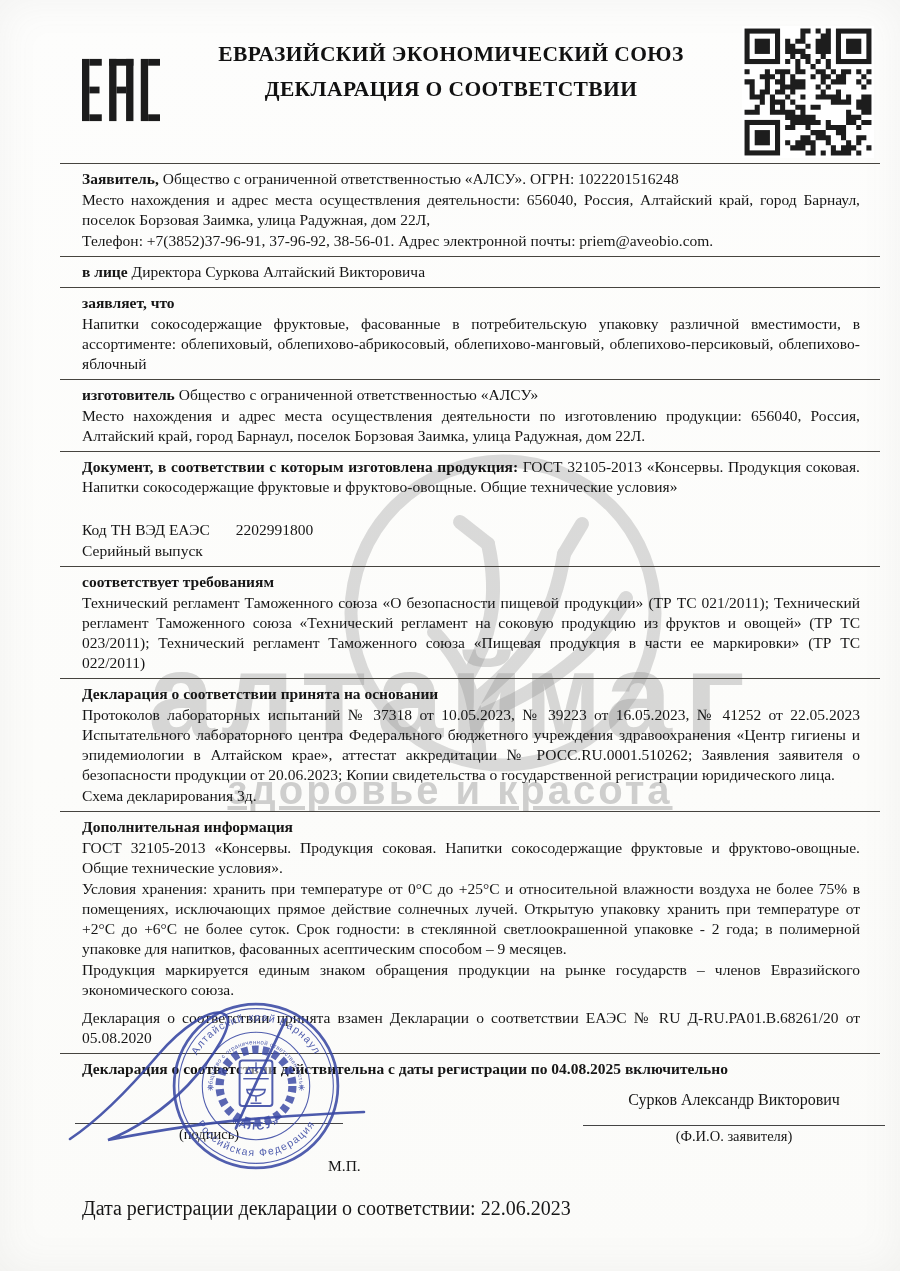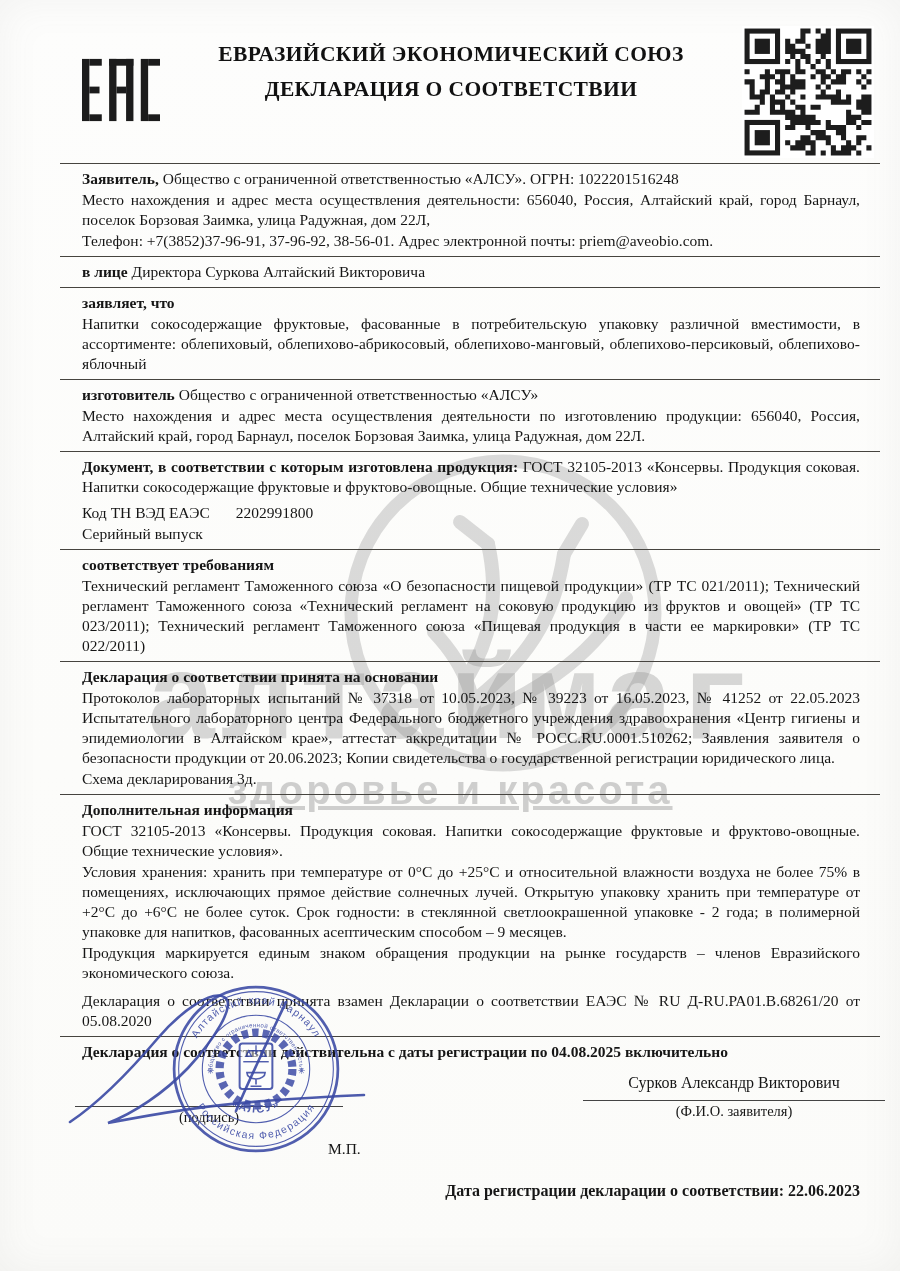--- a/index.html
+++ b/index.html
@@ -14,44 +14,44 @@
   .title-line{font-weight:bold;font-size:21.5px;letter-spacing:.4px;color:#111;}
   .title-line + .title-line{margin-top:10px;}
   .qr{flex:0 0 auto;margin:2px -14px 0 0;}
   
   .rule{height:0;border:0;border-top:1.7px solid #46443f;margin:5px -20px 5px -22px;}
   
   .para{margin:0;font-size:15.5px;line-height:20px;text-align:justify;position:relative;z-index:2;}
   .para b{font-weight:bold;}
   .tight{margin-top:1px;}
   .block-gap{margin-top:8px;}
-  .code-line{margin-top:6px;text-align:left;}
+  .code-line{margin-top:23px;text-align:left;}
   .code-line .code-val{margin-left:26px;}
   .bold-line{font-weight:bold;}
   
   .watermark{position:absolute;inset:0;z-index:1;pointer-events:none;}
   .wm-brand{position:absolute;left:0;right:0;top:636px;text-align:center;
             font-family:Liberation Mono, monospace;font-weight:bold;font-size:122px;
             letter-spacing:3px;color:rgba(140,140,140,.34);}
   .wm-tagline{position:absolute;left:0;right:0;top:768px;text-align:center;
             font-family:"Liberation Sans",sans-serif;font-weight:bold;font-size:40px;
             letter-spacing:3px;color:rgba(150,150,150,.45);text-decoration:underline;}
   .wm-tree{position:absolute;left:338px;top:448px;opacity:.42;}
   
   .sig-area{position:relative;height:96px;margin-top:10px;z-index:2;}
   .sig-left{position:absolute;left:-7px;top:34px;width:268px;text-align:center;}
   .sig-line{border-top:1.4px solid #444;height:0;}
   .sig-caption{font-size:14.5px;margin-top:2px;}
   .mp{position:absolute;left:246px;top:68px;font-size:15.5px;}
   .sig-right{position:absolute;right:-25px;top:2px;width:302px;text-align:center;}
-  .sig-name{font-size:16px;margin-bottom:8px;}
+  .sig-name{font-size:16px;margin-bottom:16px;}
   .stamp-svg{position:absolute;left:83px;top:-94px;z-index:4;}
   .signature-svg{position:absolute;left:-30px;top:-90px;z-index:5;}
   .reg-line{margin-top:14px;font-size:16px;font-weight:bold;text-align:left;}
-  .date-line{margin-top:13px;font-size:16px;font-weight:bold;text-align:right;}
+  .date-line{margin-top:13px;font-size:20px;font-weight:normal;text-align:left;}
   .content{position:relative;z-index:2;}
 </style>
 </head>
 <body>
 
 <div class="page">
 
   <div class="watermark">
     <svg class="wm-tree" width="330" height="330" viewBox="0 0 330 330">
       <g fill="none" stroke="#ababab" stroke-width="14" stroke-linecap="round">

